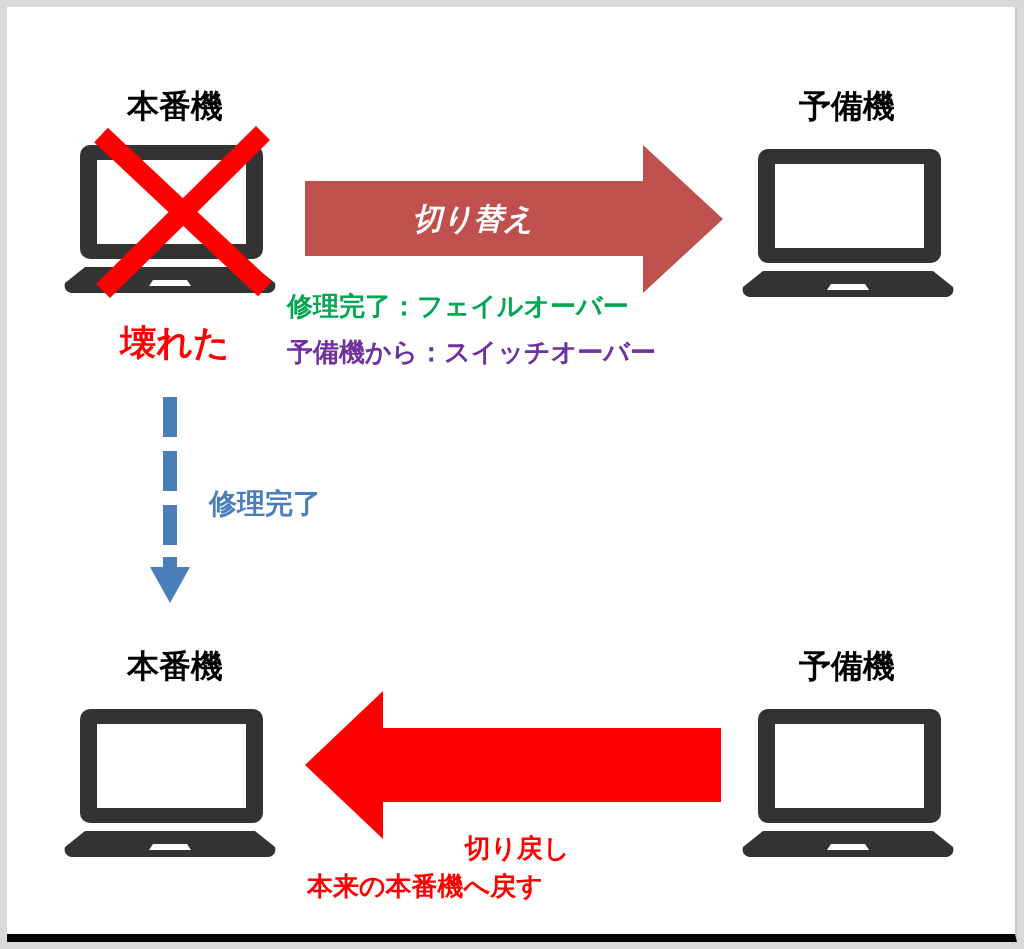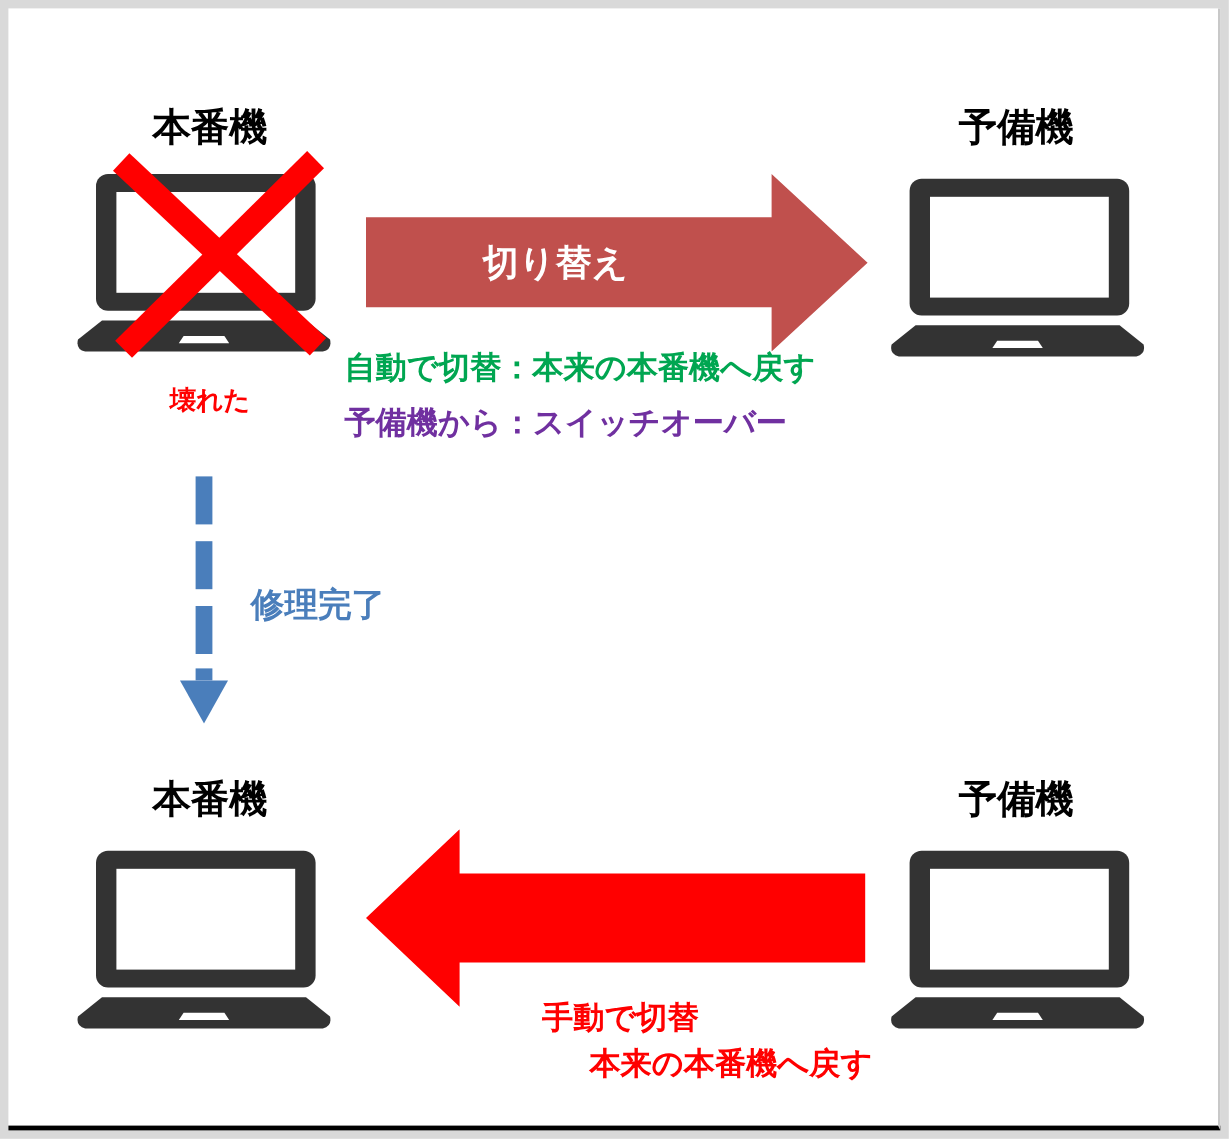--- a/index.html
+++ b/index.html
@@ -2,21 +2,21 @@
 <html><head>
 <meta charset="utf-8">
 <style>
   html, body { margin:0; padding:0; }
   body {
     width:1024px; height:949px; background:#d9d9d9; position:relative; overflow:hidden;
     font-family: "DejaVu Sans", "Liberation Sans", sans-serif;
   }
   .canvas {
     position:absolute; left:7px; top:7px; width:1010px; height:935px; background:#ffffff;
-    border-right:2px solid #c8c8c8; border-bottom:4px solid #000000; box-sizing:border-box;padding-left:10px;
+    border-right:2px solid #c8c8c8; border-bottom:8px solid #000000; box-sizing:border-box;padding-left:10px;
   }
   .abs { position:absolute; }
   .label { font-weight:bold; color:#000; font-size:32px; text-align:center; white-space:nowrap; }
   .laptop { position:absolute; width:214px; height:162px; }
   .arrow-text { position:absolute; color:#fff; font-weight:bold; font-size:30px; text-align:center; white-space:nowrap; }
   .note { position:absolute; font-weight:bold; font-size:26px; white-space:nowrap; }
 </style>
 </head>
 <body>
 
@@ -26,27 +26,27 @@
   <svg class="laptop" style="left:56px; top:126px;" viewBox="0 0 214 162">
     <rect x="17" y="12" width="183" height="114" rx="10" fill="#333"></rect>
     <rect x="34" y="27" width="149" height="84" fill="#fff"></rect>
     <path d="M22 134 H192 L212 150 Q214 158 206 160 H8 Q0 158 2 150 Z" fill="#333"></path>
     <path d="M90 147 H124 L128 153 H86 Z" fill="#fff"></path>
   </svg>
   <svg class="abs" style="left:80px; top:118px; width:196px; height:176px;" viewBox="0 0 196 176">
     <line x1="14" y1="10" x2="178" y2="164" stroke="#ff0000" stroke-width="20"></line>
     <line x1="176" y1="8" x2="16" y2="166" stroke="#ff0000" stroke-width="20"></line>
   </svg>
-  <div class="abs label" style="left:68px; top:312px; width:200px; color:#ff0000; font-size:22px;">壊れた</div>
+  <div class="abs label" style="left:68px; top:312px; width:200px; color:#ff0000; font-size:36px;">壊れた</div>
 
   <svg class="abs" style="left:298px; top:138px; width:420px; height:148px;" viewBox="0 0 420 148">
     <polygon points="0,36 338,36 338,0 418,74 338,148 338,111 0,111" fill="#c0504d"></polygon>
   </svg>
-  <div class="arrow-text" style="left:286px; top:192px; width:340px;">切り替え</div>
-  <div class="note" style="left:280px; top:282px; color:#00a651;">自動で切替：本来の本番機へ戻す</div>
+  <div class="arrow-text" style="left:296px; top:192px; width:340px;font-style:italic;">切り替え</div>
+  <div class="note" style="left:280px; top:282px; color:#00a651;">修理完了：フェイルオーバー</div>
   <div class="note" style="left:280px; top:328px; color:#7030a0;">予備機から：スイッチオーバー</div>
 
   <div class="abs label" style="left:740px; top:78px; width:200px;">予備機</div>
   <svg class="laptop" style="left:734px; top:130px;" viewBox="0 0 214 162">
     <rect x="17" y="12" width="183" height="114" rx="10" fill="#333"></rect>
     <rect x="34" y="27" width="149" height="84" fill="#fff"></rect>
     <path d="M22 134 H192 L212 150 Q214 158 206 160 H8 Q0 158 2 150 Z" fill="#333"></path>
     <path d="M90 147 H124 L128 153 H86 Z" fill="#fff"></path>
   </svg>
 
@@ -63,22 +63,22 @@
   <svg class="laptop" style="left:56px; top:690px;" viewBox="0 0 214 162">
     <rect x="17" y="12" width="183" height="114" rx="10" fill="#333"></rect>
     <rect x="34" y="27" width="149" height="84" fill="#fff"></rect>
     <path d="M22 134 H192 L212 150 Q214 158 206 160 H8 Q0 158 2 150 Z" fill="#333"></path>
     <path d="M90 147 H124 L128 153 H86 Z" fill="#fff"></path>
   </svg>
 
   <svg class="abs" style="left:298px; top:684px; width:420px; height:150px;" viewBox="0 0 420 150">
     <polygon points="416,37 78,37 78,0 0,74 78,148 78,111 416,111" fill="#ff0000"></polygon>
   </svg>
-  <div class="note" style="left:300px; top:824px; width:420px; text-align:center; color:#ff0000;">手動で切替</div>
-  <div class="note" style="left:300px; top:862px; width:420px; text-align:right; color:#ff0000;">本来の本番機へ戻す</div>
+  <div class="note" style="left:300px; top:824px; width:420px; text-align:center; color:#ff0000;">切り戻し</div>
+  <div class="note" style="left:300px; top:862px; width:420px; text-align:left; color:#ff0000;">本来の本番機へ戻す</div>
 
   <div class="abs label" style="left:740px; top:638px; width:200px;">予備機</div>
   <svg class="laptop" style="left:734px; top:690px;" viewBox="0 0 214 162">
     <rect x="17" y="12" width="183" height="114" rx="10" fill="#333"></rect>
     <rect x="34" y="27" width="149" height="84" fill="#fff"></rect>
     <path d="M22 134 H192 L212 150 Q214 158 206 160 H8 Q0 158 2 150 Z" fill="#333"></path>
     <path d="M90 147 H124 L128 153 H86 Z" fill="#fff"></path>
   </svg>
 
 </div>

